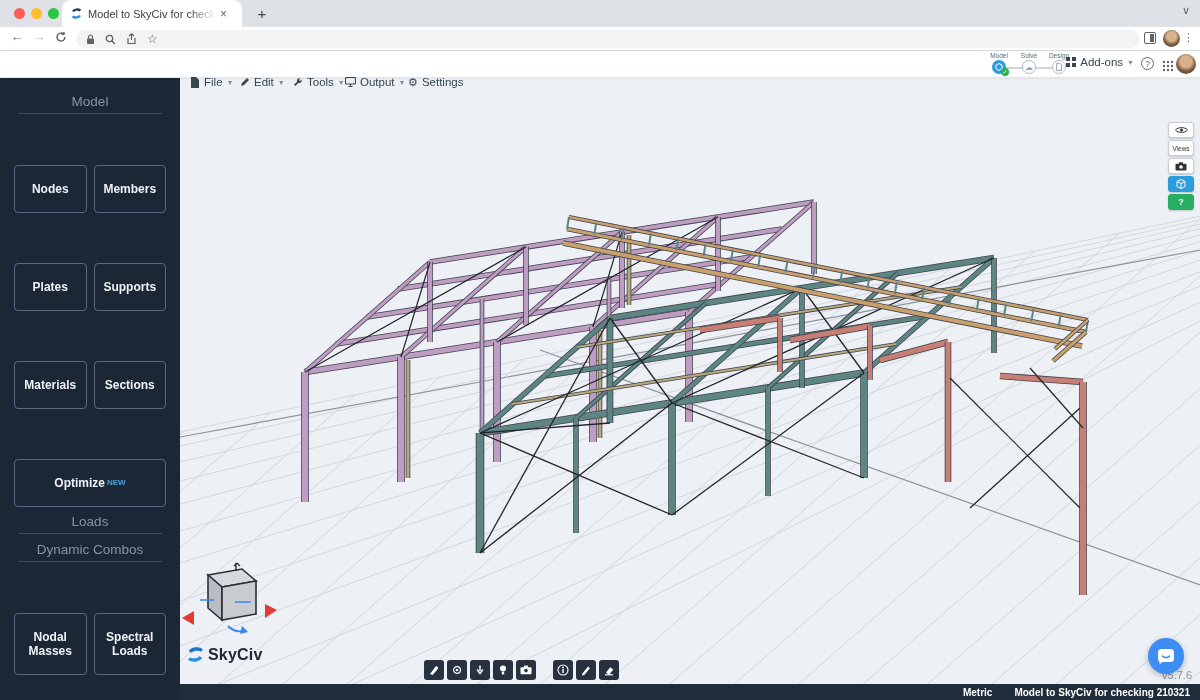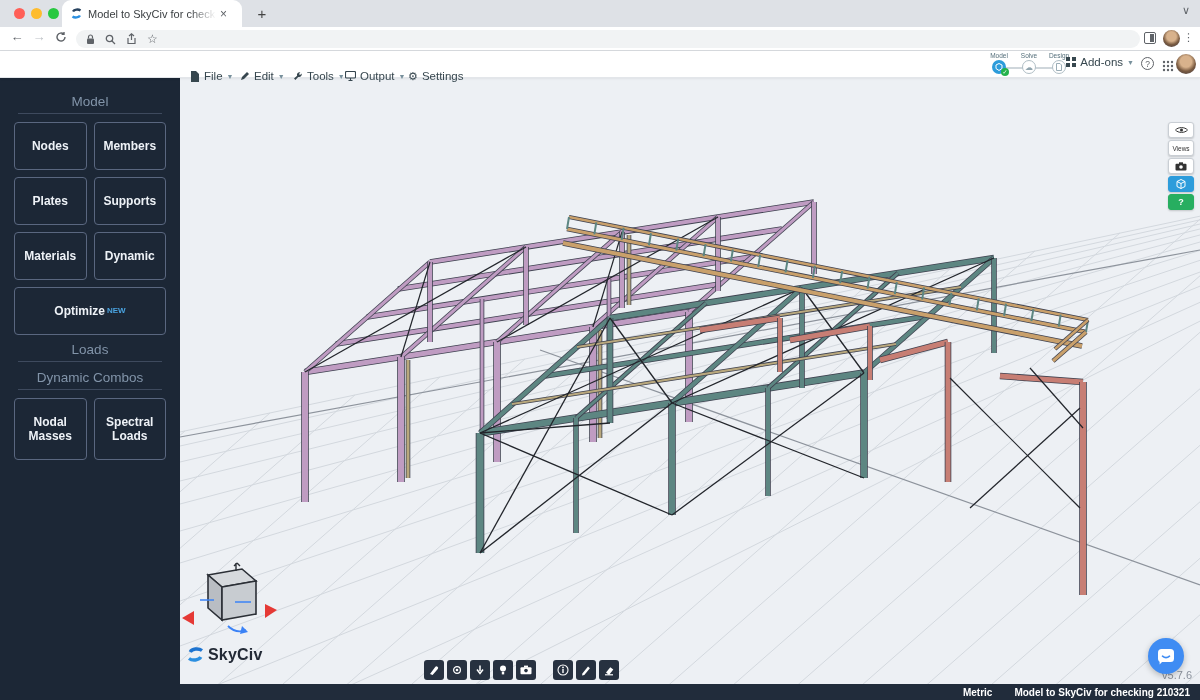--- a/index.html
+++ b/index.html
@@ -25,21 +25,21 @@
   .omni-ic{margin-left:10px;flex:none;display:flex;align-items:center;}
   #side-panel-ic{position:absolute;right:44px;top:5px;width:12px;height:12px;border:1.6px solid #5f6368;border-radius:2px;box-sizing:border-box;}
   #side-panel-ic:after{content:"";position:absolute;right:1px;top:1px;bottom:1px;width:4px;background:#5f6368;}
   #chrome-avatar{position:absolute;right:20px;top:3px;width:17px;height:17px;border-radius:50%;
     background:radial-gradient(circle at 50% 38%,#d8b28c 0 35%,#7a5b41 60%,#3f3a45 100%);}
   #dots-ic{position:absolute;right:6px;top:4px;color:#5f6368;font-size:11px;letter-spacing:0;}
 
   
   #appmenu{position:absolute;left:0;top:51px;width:1200px;height:27px;background:#fff;
     border-bottom:1px solid #e3e6ea;box-shadow:0 1px 2px rgba(0,0,0,.06);box-sizing:border-box;z-index:5;}
-  .menu-item{position:absolute;top:12px;height:26px;display:flex;align-items:center;gap:4px;
+  .menu-item{position:absolute;top:18px;height:26px;display:flex;align-items:center;gap:4px;
     font-size:11.5px;color:#37474f;cursor:default;text-align:center;}
   .menu-item svg{display:block;}
   .chev{font-size:7px;color:#78909c;}
   #stepper{position:absolute;right:128px;top:1px;width:86px;height:25px;}
   .step{position:absolute;top:0;width:26px;text-align:center;}
   .step-label{font-size:6.5px;color:#546e7a;display:block;line-height:8px;}
   .step-circle{width:14px;height:14px;border-radius:50%;margin:0 auto;position:relative;
     display:flex;align-items:center;justify-content:center;box-sizing:border-box;}
   #stepper-line{position:absolute;left:12px;right:12px;top:15px;height:2px;background:#cfd6db;}
   .badge-check{position:absolute;right:-3px;bottom:-2px;width:8px;height:8px;border-radius:50%;
@@ -51,21 +51,21 @@
   #user-avatar{position:absolute;right:4px;top:3px;width:20px;height:20px;border-radius:50%;
     background:radial-gradient(circle at 50% 38%,#d8b28c 0 35%,#7a5b41 60%,#3f3a45 100%);}
 
   
   #sidebar{position:absolute;left:0;top:78px;width:180px;height:622px;background:#1c2736;box-sizing:border-box;padding:10px 14px 0;}
   .sb-title{color:#8294a9;font-size:13.5px;text-align:center;padding-bottom:4px;margin:6px 4px 8px;
     border-bottom:1px solid #3e4a5e;}
   .sb-grid{display:grid;grid-template-columns:1fr 1fr;gap:7px;margin-bottom:7px;}
   .sb-btn{border:1px solid #5a6780;border-radius:4px;background:transparent;color:#eef2f7;
     font-family:"Liberation Sans",sans-serif;font-size:12px;font-weight:bold;padding:16px 2px;min-height:24px;
-    display:flex;align-items:center;justify-content:center;text-align:center;line-height:14px;cursor:pointer;}
+    display:flex;align-items:center;justify-content:center;text-align:center;line-height:14px;cursor:pointer;margin-top:43px;}
   .sb-btn.tall{min-height:38px;}
   .sb-wide{grid-column:1 / 3;}
   .sb-badge{color:#4aa3e0;font-size:8px;font-weight:bold;vertical-align:super;margin-left:2px;}
 
   
   #viewport{position:absolute;left:180px;top:78px;width:1020px;height:622px;background:#edf0f4;overflow:hidden;}
   #scene{position:absolute;left:0;top:0;}
   
   #right-toolbar{position:absolute;right:6px;top:44px;width:26px;display:flex;flex-direction:column;gap:2px;z-index:6;}
   .rtb-btn{width:26px;height:16px;border-radius:3px;background:#fff;border:1px solid #c9ced4;
@@ -233,21 +233,21 @@
   </div>
 
   <div id="sidebar">
     <div class="sb-title">Model</div>
     <div class="sb-grid">
       <button class="sb-btn">Nodes</button>
       <button class="sb-btn">Members</button>
       <button class="sb-btn">Plates</button>
       <button class="sb-btn">Supports</button>
       <button class="sb-btn">Materials</button>
-      <button class="sb-btn">Dynamic</button>
+      <button class="sb-btn">Sections</button>
       <button class="sb-btn sb-wide">
         <span>Optimize</span>
           <span class="sb-badge">NEW</span>
       </button>
     </div>
     <div class="sb-title">Loads</div>
     <div class="sb-title">Dynamic Combos</div>
     <div class="sb-grid">
       <button class="sb-btn tall">Nodal Masses</button>
       <button class="sb-btn tall">Spectral Loads</button>

